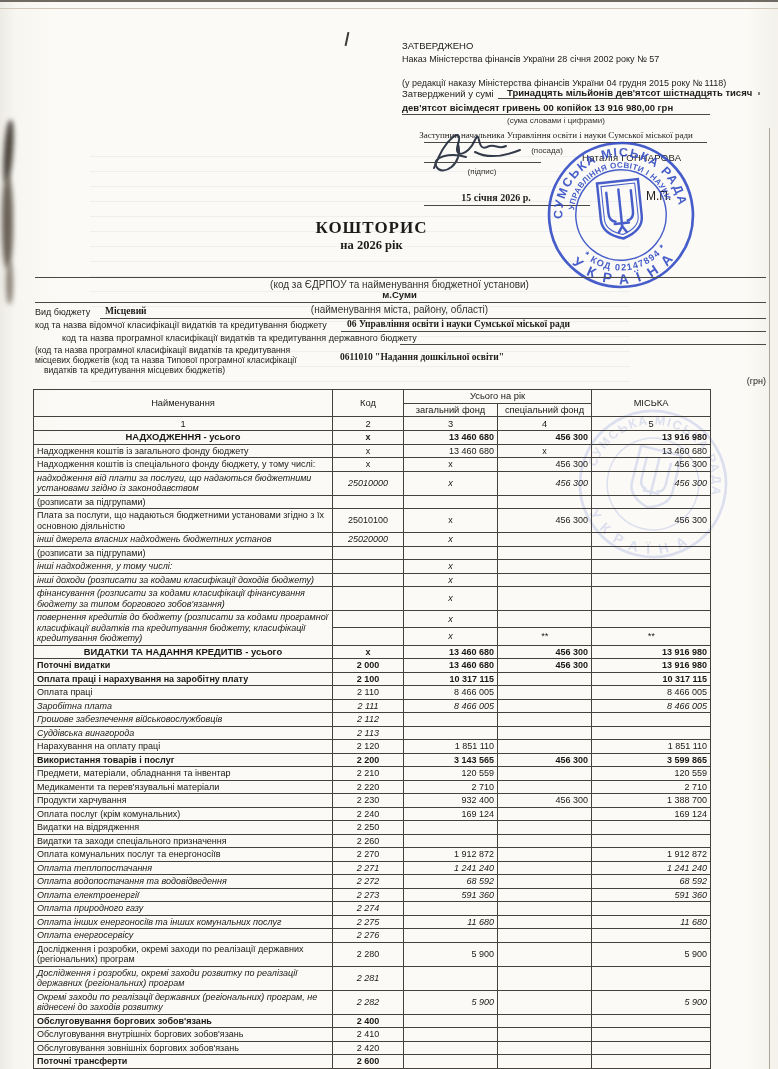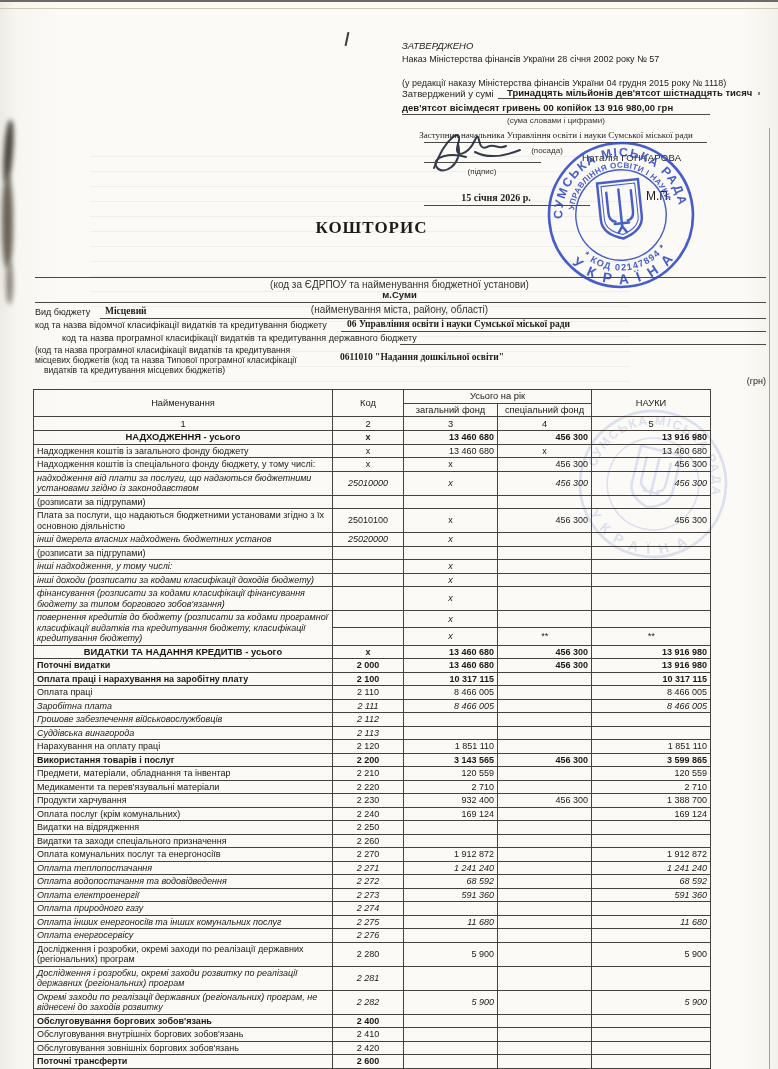--- a/index.html
+++ b/index.html
@@ -8,21 +8,21 @@
     background:linear-gradient(90deg,#edebe4 0px,#f7f6f1 16px,#fbfaf6 60px,#fbfaf6 745px,#f3f1ea 778px);
     font-family:"Liberation Sans",sans-serif;color:#1d1c1a;
   }
   .abs{position:absolute;}
   .t-right{font-size:9px;line-height:11px;}
   .caption{font-size:10px;color:#34332f;}
   .serifb{font-family:"Liberation Serif",serif;font-weight:700;}
   .line{position:absolute;height:0;border-top:1px solid #4a4843;}
   .ctr{text-align:center;}
   
-  .hr-lbl{font-size:9.5px;font-style:italic;}
+  .hr-lbl{font-size:9.5px;}
   
   table.budget{position:absolute;left:33px;top:389px;width:677px;border-collapse:collapse;table-layout:fixed;
     font-size:9px;line-height:10.5px;color:#191816;}
   table.budget td{border:1px solid #45423d;padding:1px 3px;vertical-align:middle;overflow:hidden;}
   table.budget thead td{text-align:center;font-size:9.3px;}
   tr.numrow td{height:11px;line-height:10px;}
   td.cn{text-align:left;}
   td.cc{text-align:center;white-space:nowrap;}
   td.cx{text-align:center;white-space:nowrap;}
   td.cv{text-align:right;white-space:nowrap;}
@@ -128,20 +128,21 @@
         <path d="M66,81 h14"></path>
       </g>
     </g>
     <g fill="#2f49c4" font-family="Liberation Sans, sans-serif" font-weight="700">
       <text font-size="12" letter-spacing="1.5" text-anchor="middle"><textPath href="#arcTO" startOffset="50%">СУМСЬКА МІСЬКА РАДА</textPath></text>
       <text font-size="13.5" letter-spacing="9" text-anchor="middle"><textPath href="#arcBO" startOffset="50%">УКРАЇНА</textPath></text>
     </g>
   </svg>
 
   <div class="abs ctr serifb" style="left:33px;top:218px;width:677px;font-size:17px;letter-spacing:1px;">КОШТОРИС</div>
+  <div class="abs ctr serifb" style="left:33px;top:238px;width:677px;font-size:12.5px;">на 2026 рік</div>
 
   <div class="line" style="left:35px;top:277px;width:731px;"></div>
   <div class="abs caption ctr" style="left:33px;top:279px;width:733px;">(код за ЄДРПОУ та найменування бюджетної установи)</div>
   <div class="abs ctr" style="left:33px;top:289px;width:733px;font-size:9.5px;font-weight:700;">м.Суми</div>
   <div class="line" style="left:35px;top:302px;width:731px;"></div>
   <div class="abs caption ctr" style="left:33px;top:304px;width:733px;">(найменування міста, району, області)</div>
 
   <div class="abs" style="left:35px;top:307px;font-size:9px;">Вид бюджету</div>
   <div class="abs serifb" style="left:105px;top:306px;font-size:9.5px;">Місцевий</div>
   <div class="line" style="left:100px;top:318px;width:666px;"></div>
@@ -166,21 +167,21 @@
         <col style="width:71px">
         <col style="width:94px">
         <col style="width:94px">
         <col style="width:119px">
     </colgroup>
     <thead>
       <tr>
         <td rowspan="2">Найменування</td>
         <td rowspan="2">Код</td>
         <td colspan="2">Усього на рік</td>
-        <td rowspan="2">НАУКИ</td>
+        <td rowspan="2">МІСЬКА</td>
       </tr>
       <tr>
         <td>загальний фонд</td>
         <td>спеціальний фонд</td>
       </tr>
       <tr class="numrow">
         <td>1</td>
         <td>2</td>
         <td>3</td>
         <td>4</td>

